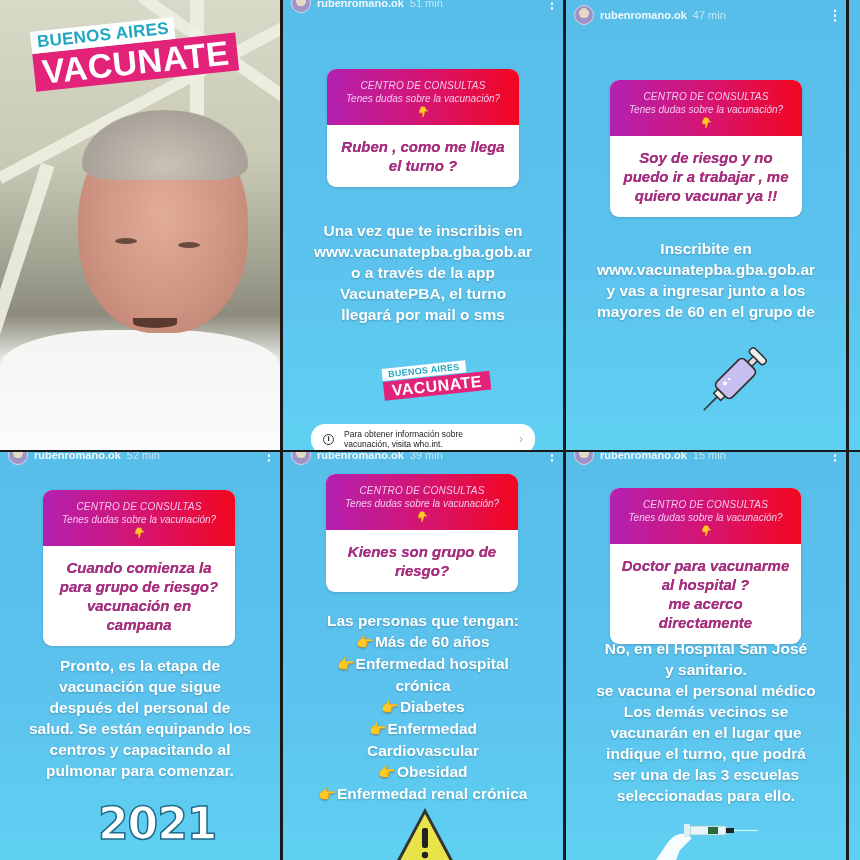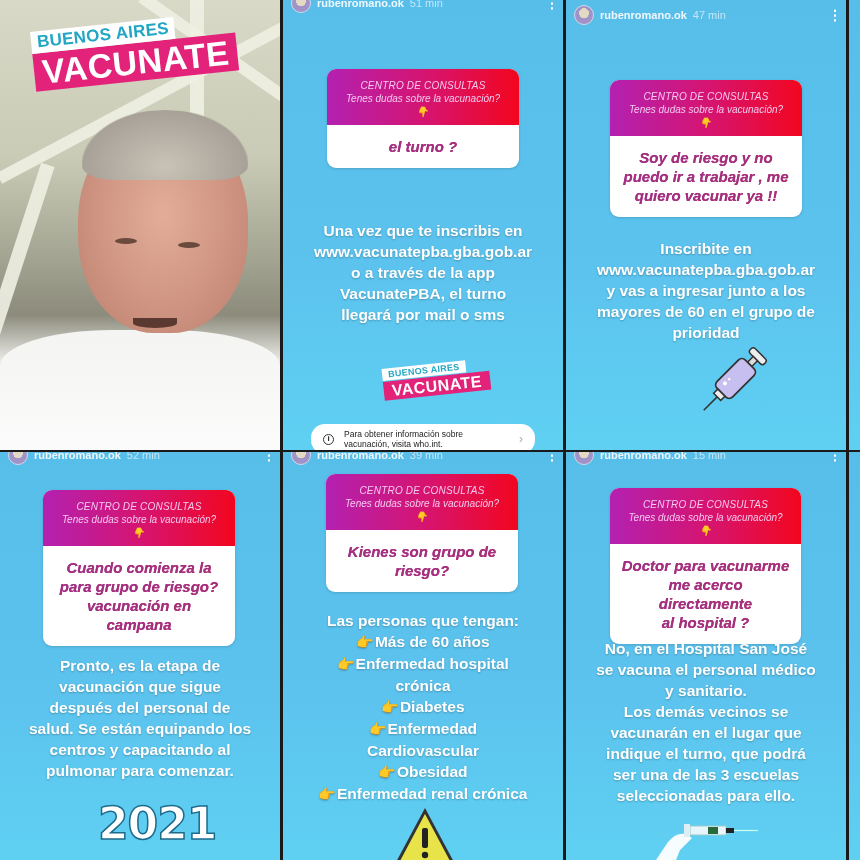--- a/index.html
+++ b/index.html
@@ -141,20 +141,21 @@
       <span class="more-dots">⋮</span>
     </div>
 
     <div class="qbox" style="left:44px;top:69px;width:192px;">
       <div class="qhead">
         <div class="t1">CENTRO DE CONSULTAS</div>
         <div>Tenes dudas sobre la vacunación?</div>
         <span class="finger">👇</span>
       </div>
       <div class="qbody">
+        <span style="display:block">Ruben , como me llega</span>
         <span style="display:block">el turno ?</span>
       </div>
     </div>
 
     <div class="answer" style="top:220px;">
       <span class="line">Una vez que te inscribis en</span>
       <span class="line">www.vacunatepba.gba.gob.ar</span>
       <span class="line">o a través de la app</span>
       <span class="line">VacunatePBA, el turno</span>
       <span class="line">llegará por mail o sms</span>
@@ -194,21 +195,20 @@
         <span style="display:block">puedo ir a trabajar , me</span>
         <span style="display:block">quiero vacunar ya !!</span>
       </div>
     </div>
 
     <div class="answer" style="top:238px;">
       <span class="line">Inscribite en</span>
       <span class="line">www.vacunatepba.gba.gob.ar</span>
       <span class="line">y vas a ingresar junto a los</span>
       <span class="line">mayores de 60 en el grupo de</span>
-      <span class="line">prioridad</span>
     </div>
 
     <svg class="syringe-svg" style="left:126px;top:340px;" width="80" height="84" viewBox="0 0 80 84">
       <g transform="rotate(45 40 42)">
         <rect x="30" y="2" width="20" height="7" rx="3" fill="#eee" stroke="#333" stroke-width="1.5"></rect>
         <rect x="37" y="9" width="6" height="8" fill="#ddd" stroke="#333" stroke-width="1.5"></rect>
         <rect x="29" y="17" width="22" height="40" rx="5" fill="#c7bff0" stroke="#333" stroke-width="1.8"></rect>
         <circle cx="36" cy="48" r="2" fill="#fff"></circle>
         <circle cx="36" cy="42" r="1.3" fill="#fff"></circle>
         <rect x="35" y="57" width="10" height="6" fill="#eee" stroke="#333" stroke-width="1.5"></rect>
@@ -304,29 +304,29 @@
     </div>
 
     <div class="qbox" style="left:44px;top:36px;width:191px;">
       <div class="qhead">
         <div class="t1">CENTRO DE CONSULTAS</div>
         <div>Tenes dudas sobre la vacunación?</div>
         <span class="finger">👇</span>
       </div>
       <div class="qbody">
         <span style="display:block">Doctor para vacunarme</span>
+        <span style="display:block">al hospital ?</span>
         <span style="display:block">me acerco directamente</span>
-        <span style="display:block">al hospital ?</span>
       </div>
     </div>
 
     <div class="answer" style="top:186px;">
       <span class="line">No, en el Hospital San José</span>
+      <span class="line">y sanitario.</span>
       <span class="line">se vacuna el personal médico</span>
-      <span class="line">y sanitario.</span>
       <span class="line">Los demás vecinos se</span>
       <span class="line">vacunarán en el lugar que</span>
       <span class="line">indique el turno, que podrá</span>
       <span class="line">ser una de las 3 escuelas</span>
       <span class="line">seleccionadas para ello.</span>
     </div>
 
     <svg style="position:absolute;left:80px;top:364px;" width="120" height="44" viewBox="0 0 120 44">
       <path d="M10 44 L22 26 Q30 16 40 18 L46 22 L34 34 L30 44 Z" fill="#fff" opacity=".95"></path>
       <rect x="44" y="10" width="36" height="9" fill="#e8f6fb" stroke="#9cc" stroke-width="1"></rect>

